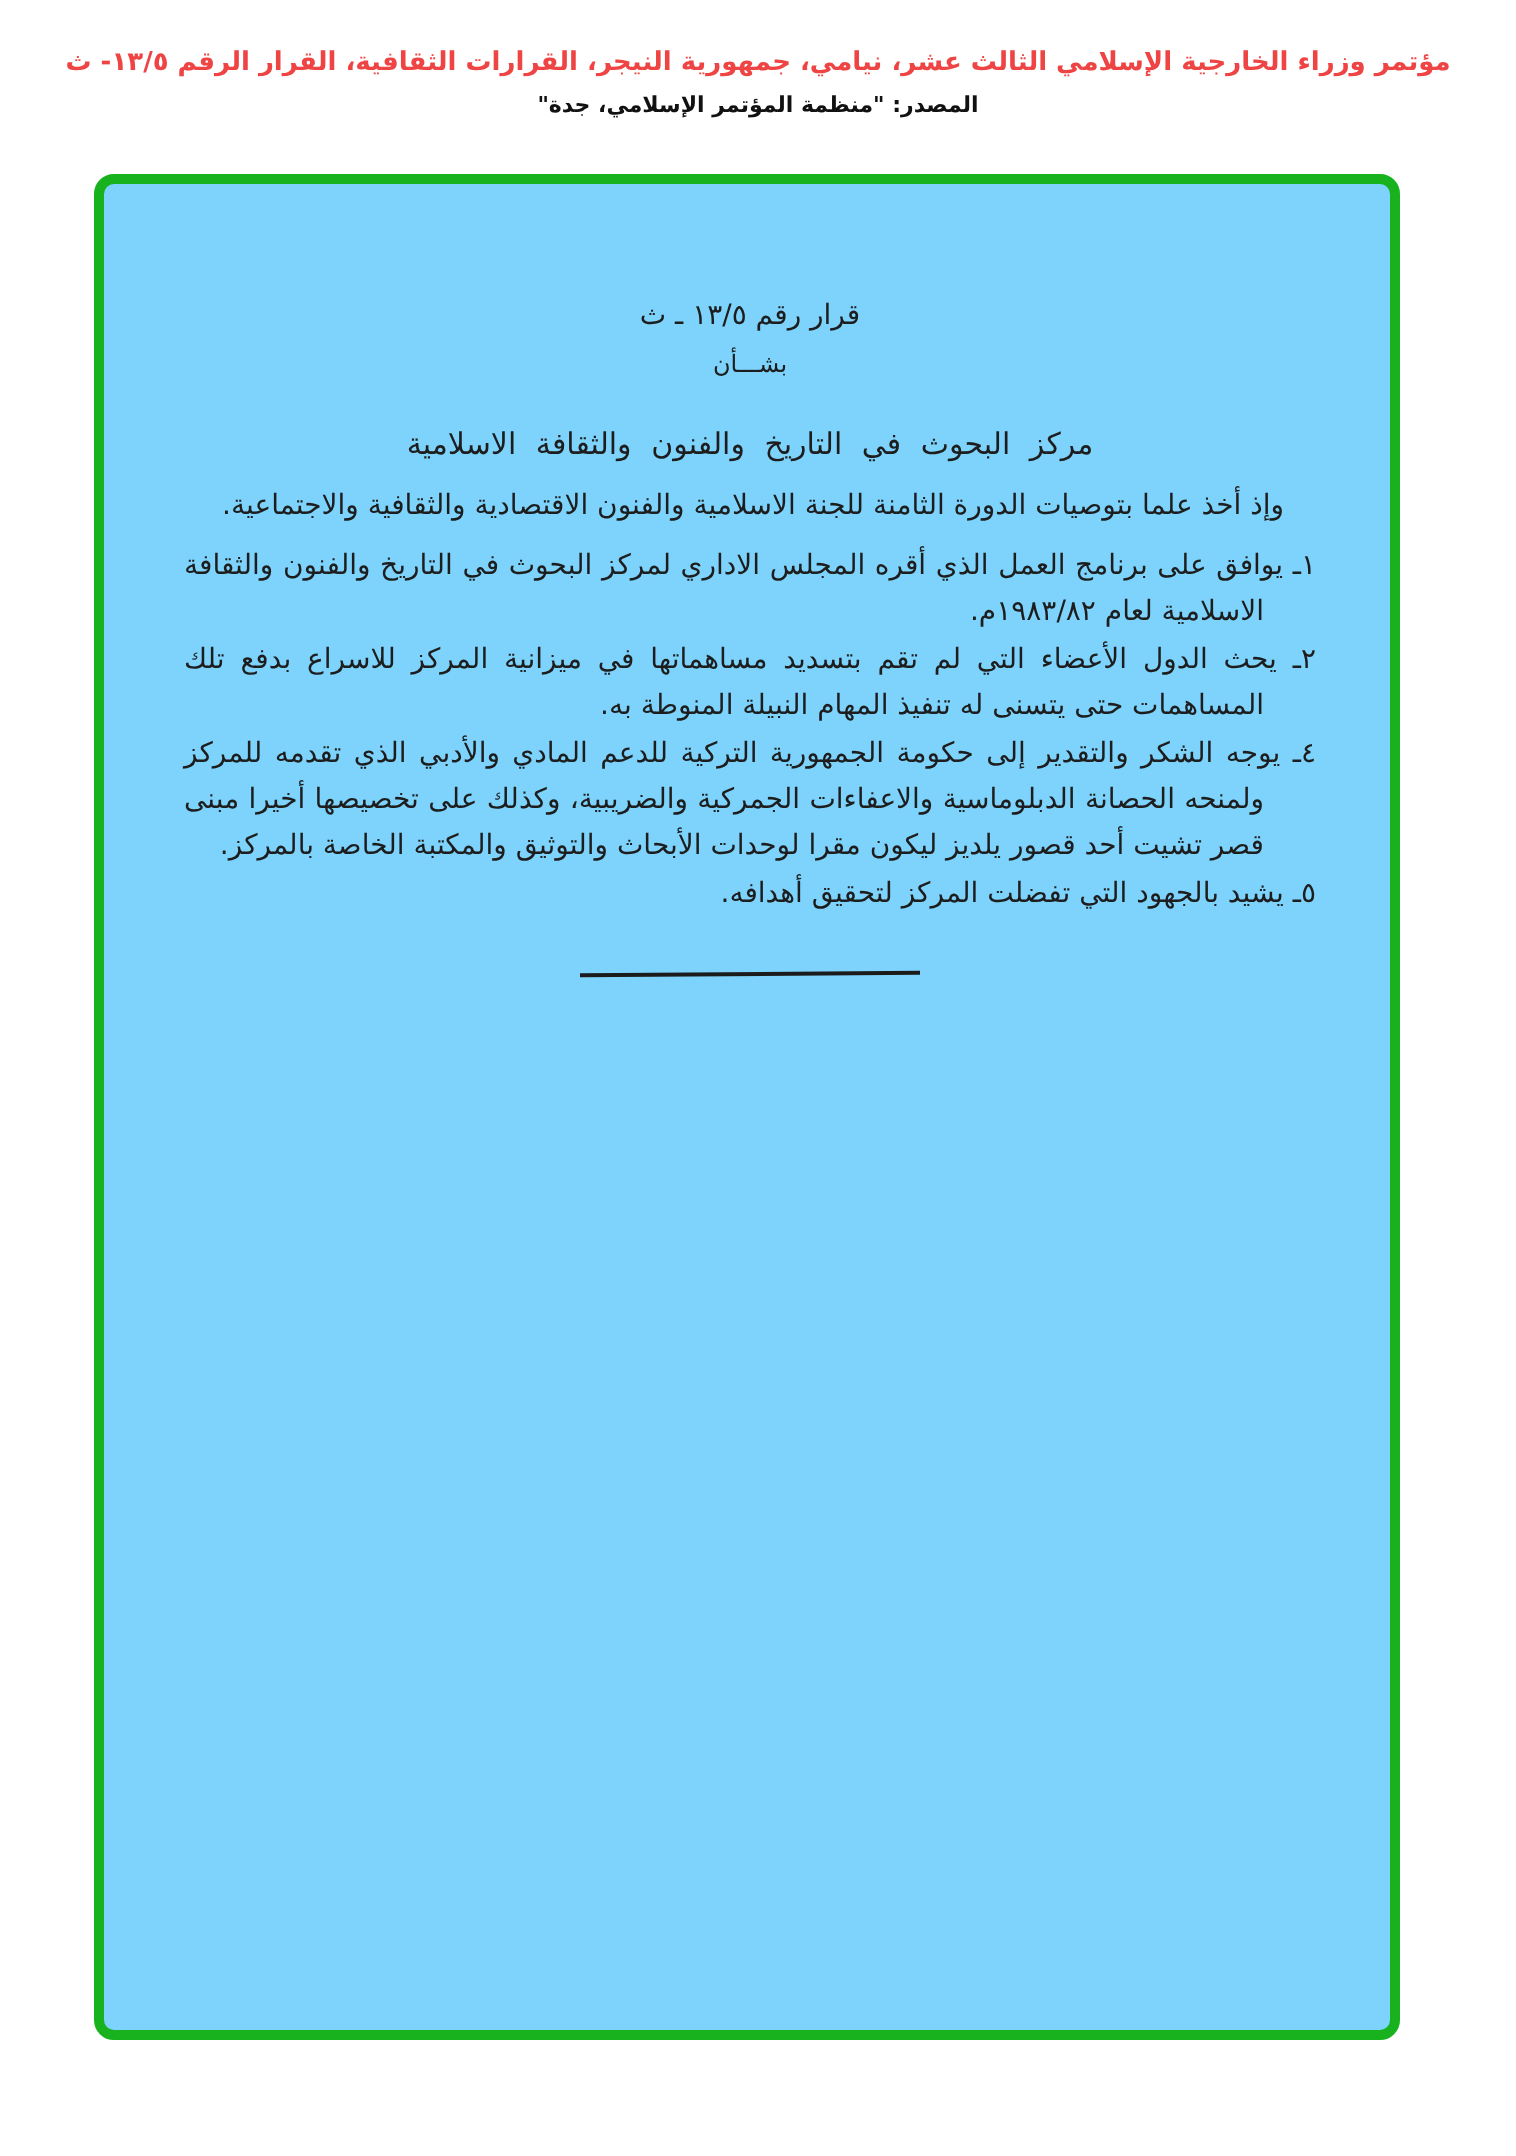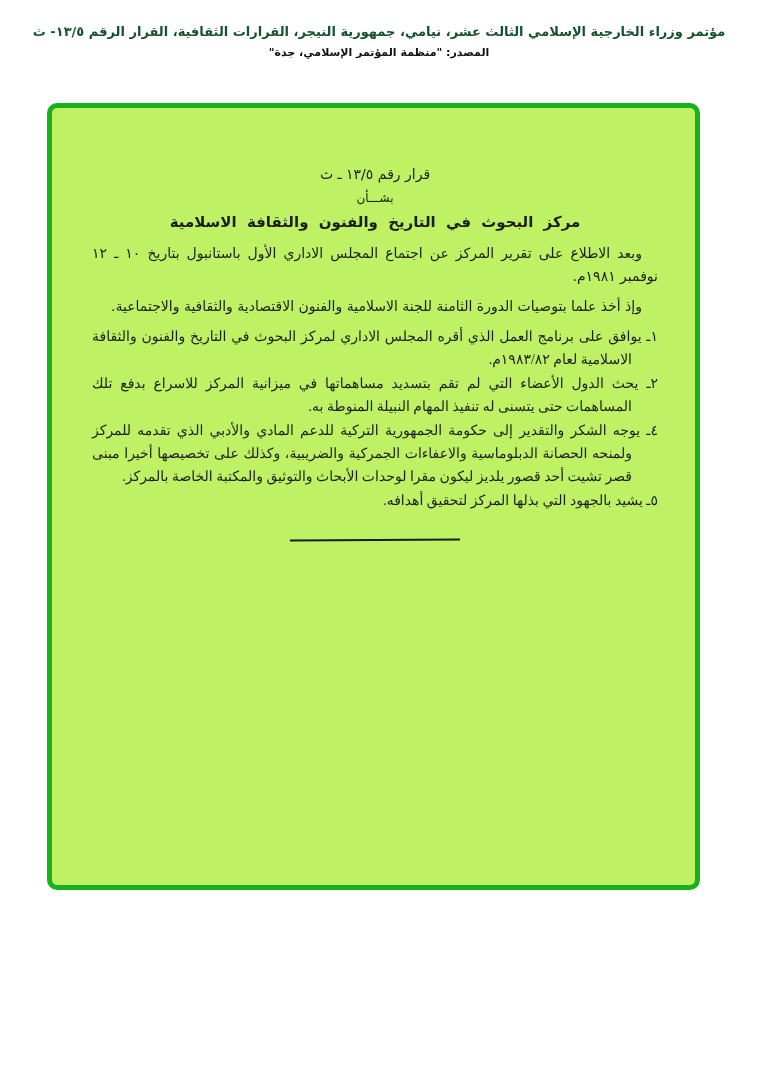--- a/index.html
+++ b/index.html
@@ -15,58 +15,57 @@
     color:var(--ink);
     position:relative;
     overflow:hidden;
   }
   .page-header{
     position:absolute;top:24px;left:10px;right:10px;
     direction:rtl;text-align:center;
   }
   .page-header .line1{
     font-size:13px;font-weight:bold;letter-spacing:0;
-    color:#14532d;
+    color:#ef4444;
   }
   .page-header .line2{
     font-size:11px;font-weight:bold;margin-top:7px;color:#111;
   }
   .doc-frame{
-    position:absolute;left:47px;top:103px;
-    width:653px;height:787px;
+    position:absolute;left:47px;top:87px;
+    width:653px;height:933px;
     border:5px solid var(--border-green);
     border-radius:10px;
-    background:#bef264;
+    background:#7dd3fc;
   }
   .frame-content{
     direction:rtl;
     padding:54px 37px 0 40px;
     font-size:14px;
     line-height:23px;
     color:var(--ink);
   }
   .title-block{
     text-align:center;
     line-height:24px;
     margin-bottom:8px;
   }
   .title-number{font-size:14px;}
   .title-regarding{font-size:12px;}
-  .title-subject{font-size:15px;font-weight:bold;word-spacing:5px;}
+  .title-subject{font-size:15px;font-weight:normal;word-spacing:5px;margin-top:16px;}
   .para{
     margin:0 0 7px 0;
     text-align:justify;
     text-indent:16px; 
   }
   .item{
     margin:0 0 1px 0;
     text-align:justify;
     padding-right:26px;   
     text-indent:-26px;
-    font-family:Liberation Serif, serif;
   }
   .item .num{white-space:nowrap;}
   .closing-rule{
     width:170px;height:0;
     border-top:2px solid #1b1b1b;
     margin:27px auto 0 auto;
     transform:rotate(-0.4deg);
   }
 </style>
 </head>
@@ -79,24 +78,23 @@
 
 <div class="doc-frame">
   <div class="frame-content">
 
     <div class="title-block">
       <div class="title-number">قرار رقم ١٣/٥ ـ ث</div>
       <div class="title-regarding">بشـــأن</div>
       <div class="title-subject">مركز البحوث في التاريخ والفنون والثقافة الاسلامية</div>
     </div>
 
-    <p class="para">وبعد الاطلاع على تقرير المركز عن اجتماع المجلس الاداري الأول باستانبول بتاريخ ١٠ ـ ١٢ نوفمبر ١٩٨١م.</p>
     <p class="para">وإذ أخذ علما بتوصيات الدورة الثامنة للجنة الاسلامية والفنون الاقتصادية والثقافية والاجتماعية.</p>
 
     <div class="item"><span class="num">١ـ</span> <span>يوافق على برنامج العمل الذي أقره المجلس الاداري لمركز البحوث في التاريخ والفنون والثقافة الاسلامية لعام ١٩٨٣/٨٢م.</span></div>
     <div class="item"><span class="num">٢ـ</span> <span>يحث الدول الأعضاء التي لم تقم بتسديد مساهماتها في ميزانية المركز للاسراع بدفع تلك المساهمات حتى يتسنى له تنفيذ المهام النبيلة المنوطة به.</span></div>
     <div class="item"><span class="num">٤ـ</span> <span>يوجه الشكر والتقدير إلى حكومة الجمهورية التركية للدعم المادي والأدبي الذي تقدمه للمركز ولمنحه الحصانة الدبلوماسية والاعفاءات الجمركية والضريبية، وكذلك على تخصيصها أخيرا مبنى قصر تشيت أحد قصور يلديز ليكون مقرا لوحدات الأبحاث والتوثيق والمكتبة الخاصة بالمركز.</span></div>
-    <div class="item"><span class="num">٥ـ</span> <span>يشيد بالجهود التي بذلها المركز لتحقيق أهدافه.</span></div>
+    <div class="item"><span class="num">٥ـ</span> <span>يشيد بالجهود التي تفضلت المركز لتحقيق أهدافه.</span></div>
 
     <div class="closing-rule"></div>
 
   </div>
 </div>
 
 </body></html>

